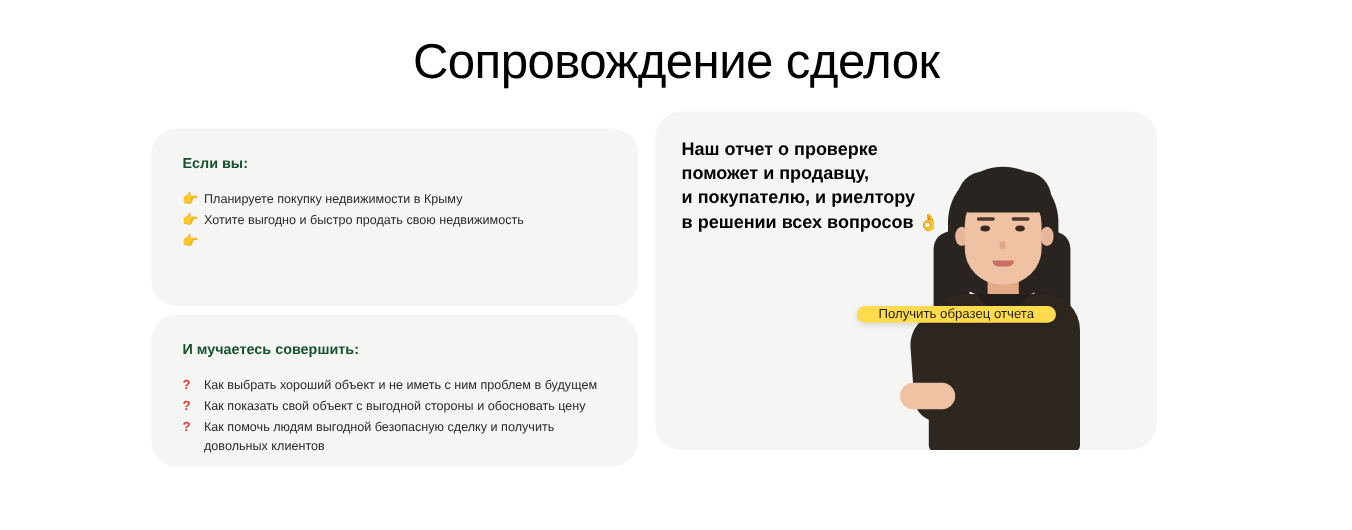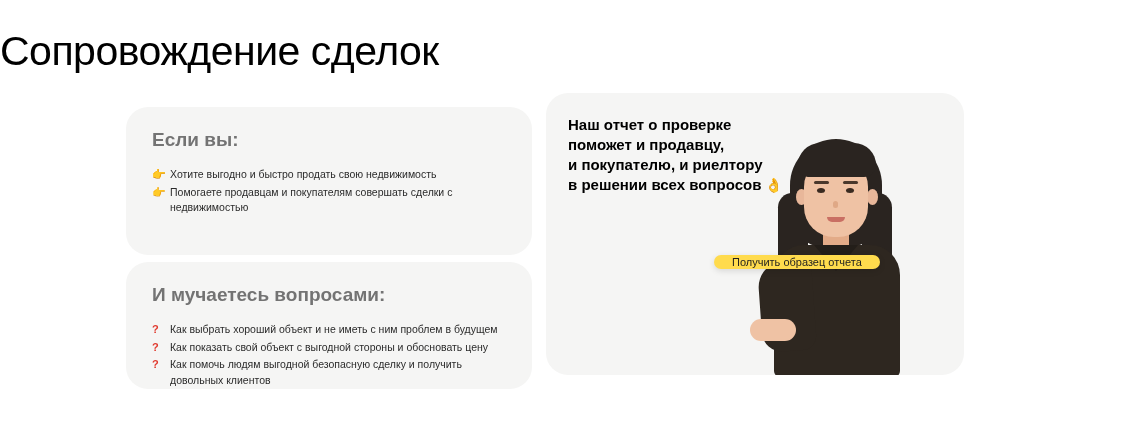--- a/index.html
+++ b/index.html
@@ -19,21 +19,21 @@
     height: 442px;
     background: #ffffff;
     border-radius: 22px;
     overflow: hidden;
   }
   .page-title {
     position: absolute;
     top: 28px;
     left: 0;
     width: 1127px;
-    text-align: left;
+    text-align: center;
     font-size: 41px;
     font-weight: 400;
     color: #000000;
     letter-spacing: -0.5px;
     white-space: nowrap;
   }
 
   
   .card {
     position: absolute;
@@ -49,23 +49,23 @@
     padding: 22px 26px 0 26px;
   }
   .card-left-bottom {
     left: 126px;
     top: 262px;
     width: 406px;
     height: 127px;
     padding: 22px 26px 0 26px;
   }
   .card-heading {
-    font-size: 19px;
+    font-size: 12px;
     font-weight: bold;
-    color: #737373;
+    color: #14532d;
     margin: 0 0 16px 0;
   }
   .bullet-list {
     margin: 0;
     padding: 0;
     list-style: none;
   }
   .bullet-list li {
     position: relative;
     font-size: 10.5px;
@@ -280,34 +280,34 @@
 
 <div class="page">
 
   <div class="page-title">Сопровождение сделок</div>
 
   <div class="card card-left-top">
     <div class="card-heading">Если вы:</div>
     <ul class="bullet-list">
       <li>
         <span class="mark">👉</span>
+        <span>Планируете покупку недвижимости в Крыму</span>
       </li>
       <li>
         <span class="mark">👉</span>
         <span>Хотите выгодно и быстро продать свою недвижимость</span>
       </li>
       <li>
         <span class="mark">👉</span>
-        <span>Помогаете продавцам и покупателям совершать сделки с недвижимостью</span>
       </li>
     </ul>
   </div>
 
   <div class="card card-left-bottom">
-    <div class="card-heading">И мучаетесь вопросами:</div>
+    <div class="card-heading">И мучаетесь совершить:</div>
     <ul class="bullet-list">
       <li>
         <span class="mark mark-q">?</span>
         <span>Как выбрать хороший объект и не иметь с ним проблем в будущем</span>
       </li>
       <li>
         <span class="mark mark-q">?</span>
         <span>Как показать свой объект с выгодной стороны и обосновать цену</span>
       </li>
       <li>

